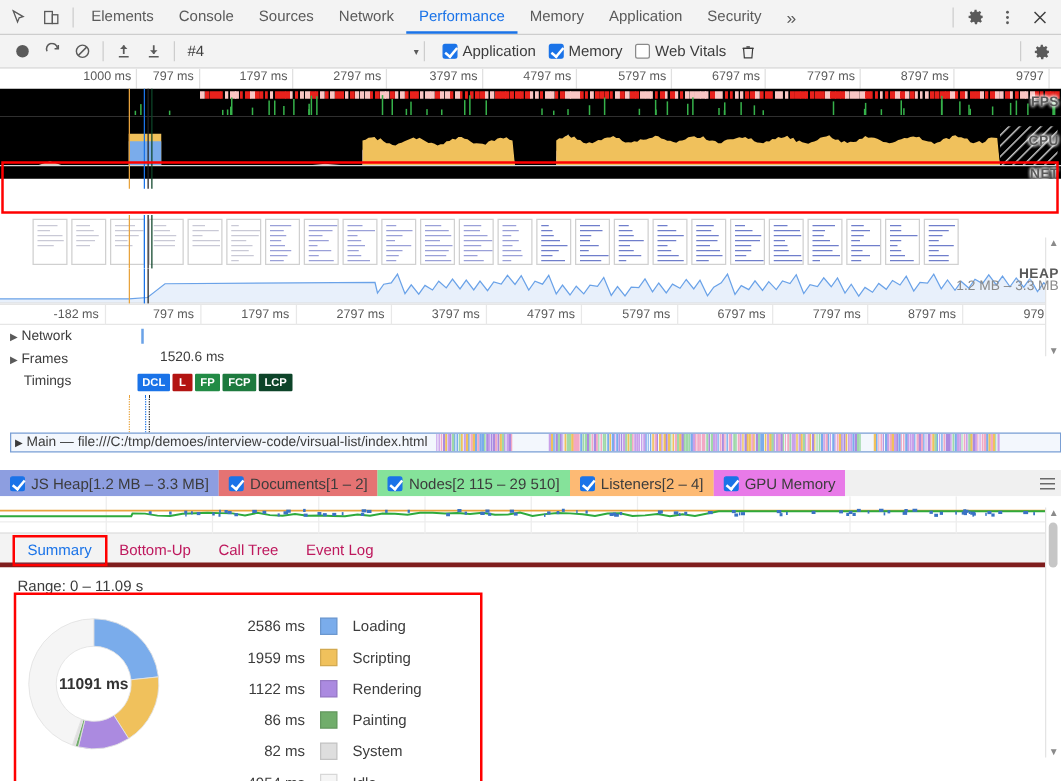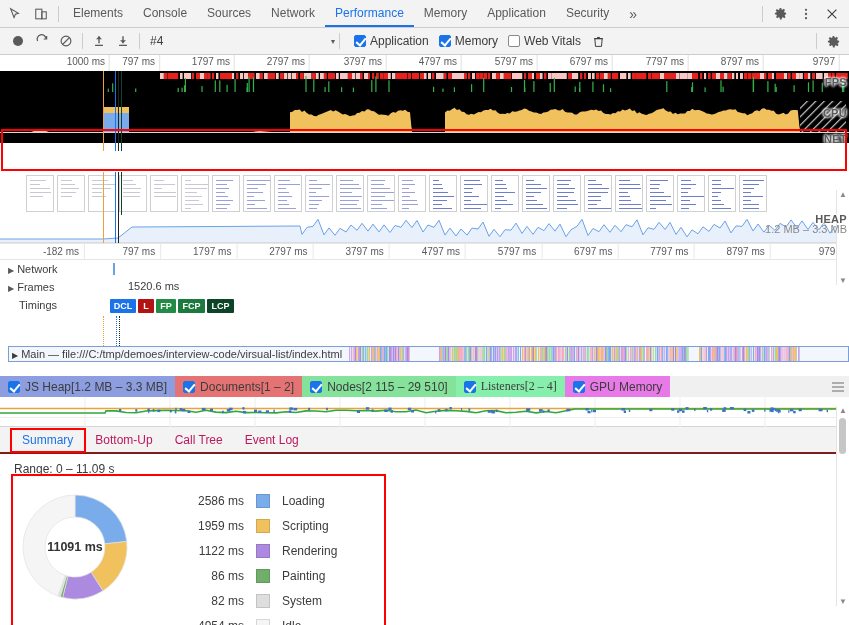--- a/index.html
+++ b/index.html
@@ -141,21 +141,21 @@
     font-size: 12px; color: #3c3c3c; white-space: nowrap;
   }
   .mem-spacer { flex: 1; background: #f0f0f0; }
   .hamb { width: 22px; display: flex; align-items: center; justify-content: center; color: #6a6a6a; }
 
   .memchart { position: relative; height: 30px; background: #fff; border-bottom: 1px solid #d6d6d6; }
 
   
   .btabs {
     display: flex; align-items: flex-start; height: 27px;
-    background: #f3f3f3; border-bottom: 2px solid #7f1d1d; padding-left: 12px; gap: 2px;
+    background: #f3f3f3; border-bottom: 4px solid #7f1d1d; padding-left: 12px; gap: 2px;
   }
   .btab { padding: 0 10px; height: 26px; line-height: 26px; font-size: 12px; color: #be185d; }
   .btab.active { color: #1a73e8; box-shadow: inset 0 -2px 0 #1a73e8; }
 
   
   .summary { position: relative; background: #fff; height: 196px; }
   .range-line { font-size: 12px; color: #3c3c3c; padding: 8px 0 0 14px; }
   .summary-body { display: flex; align-items: flex-start; padding-top: 4px; }
   .donut-wrap { width: 150px; display: flex; justify-content: center; padding-top: 6px; }
   .legend-table { margin-left: 10px; padding-top: 8px; }
@@ -1120,21 +1120,21 @@
         <span>JS Heap[1.2 MB – 3.3 MB]</span>
       </div>
       <div class="mem-item" style="background: rgb(229, 115, 115);">
         <span class="cbox on"></span>
         <span>Documents[1 – 2]</span>
       </div>
       <div class="mem-item" style="background: rgb(133, 226, 154);">
         <span class="cbox on"></span>
         <span>Nodes[2 115 – 29 510]</span>
       </div>
-      <div class="mem-item" style="background: #86efac; font-family: Liberation Serif, serif;">
+      <div class="mem-item" style="background: #fdba74;">
         <span class="cbox on"></span>
         <span>Listeners[2 – 4]</span>
       </div>
       <div class="mem-item" style="background: rgb(232, 122, 232);">
         <span class="cbox on"></span>
         <span>GPU Memory</span>
       </div>
       <div class="mem-spacer"></div>
       <div class="hamb">
         <svg width="14" height="12" viewBox="0 0 14 12">

